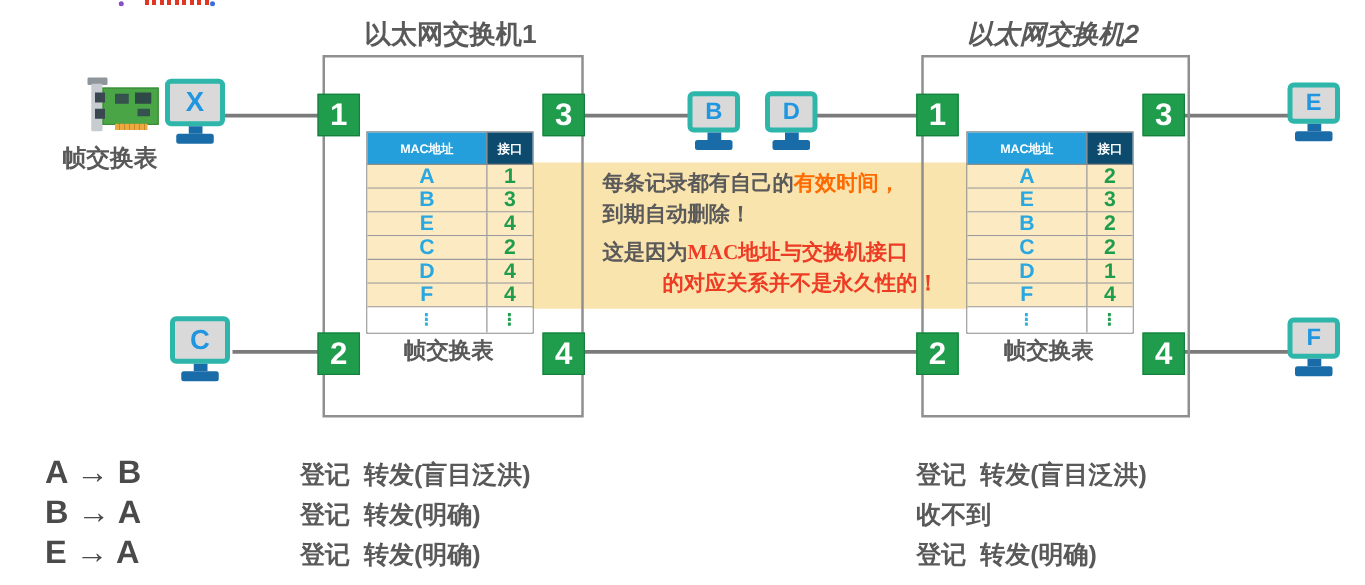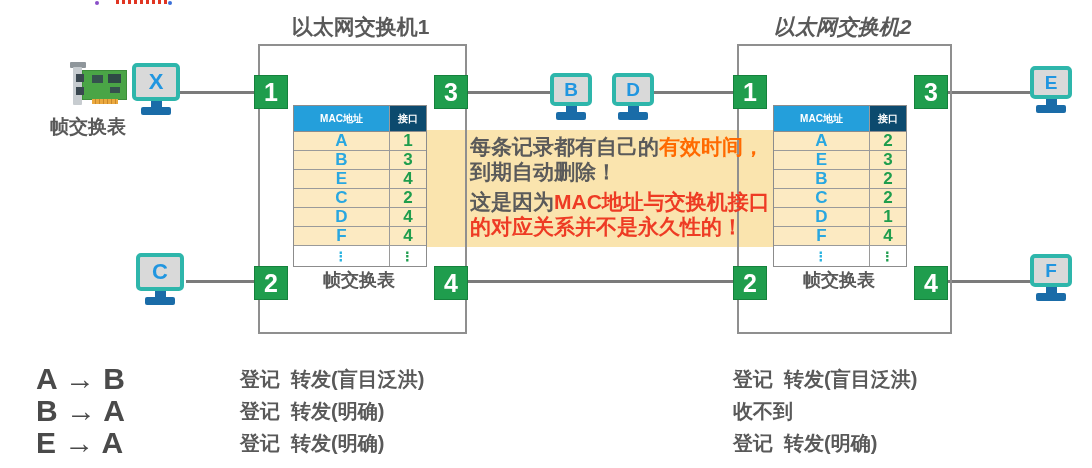--- a/index.html
+++ b/index.html
@@ -8,21 +8,21 @@
   .abs{position:absolute;}
   
   .squiggle{left:116px;top:0;width:52px;height:4px;
     background:repeating-linear-gradient(90deg,#e03522 0 3px,rgba(0,0,0,0) 3px 6px);}
   .speck{width:4px;height:4px;border-radius:2px;}
   
   .swbox{border:2px solid #8f8f8f;background:transparent;z-index:2;}
   .swtitle{font-size:21px;font-weight:bold;color:#595959;text-align:center;z-index:4;}
   
   .band{left:425px;top:130px;width:350px;height:117px;background:#fae4ae;z-index:1;}
-  .noteline{left:470px;z-index:4;font-size:21px;font-weight:bold;line-height:23px;white-space:pre;}
+  .noteline{left:482px;z-index:4;font-size:17px;font-weight:bold;line-height:23px;white-space:pre;}
   .ngray{color:#5a5a5a;} .norange{color:#ff6a00;} .nred{color:#ee3b24;}
   
   .wire{height:3px;background:#7b7b7b;z-index:1;}
   
   .port{width:34px;height:34px;background:#1f9d4d;border:1px solid #15813c;
     color:#fff;font-size:25px;font-weight:bold;display:flex;align-items:center;
     justify-content:center;z-index:5;box-sizing:border-box;}
   
   .mt{width:132px;z-index:3;border:1px solid #8c8c8c;box-sizing:content-box;}
   .trow{display:flex;width:132px;}
@@ -53,21 +53,21 @@
   .nic-board{left:26px;top:12px;width:43px;height:28px;background:#4aa546;border:1px solid #3c8c39;}
   .nic-port1{left:20px;top:16px;width:8px;height:8px;background:#3a4750;}
   .nic-port2{left:20px;top:29px;width:8px;height:8px;background:#3a4750;}
   .nic-chip1{left:36px;top:17px;width:11px;height:8px;background:#35524e;}
   .nic-chip2{left:52px;top:16px;width:13px;height:9px;background:#2f4a46;}
   .nic-chip3{left:54px;top:29px;width:10px;height:6px;background:#35524e;}
   .nic-gold{left:36px;top:41px;width:26px;height:5px;
     background:repeating-linear-gradient(90deg,#eba93f 0 3px,#c9882a 3px 4px);}
   .niclabel{left:50px;top:114px;width:84px;font-size:19px;font-weight:bold;color:#595959;z-index:3;}
   
-  .evt{font-size:30px;font-weight:bold;color:#4a4a4a;white-space:pre;z-index:3;}
+  .evt{font-size:26px;font-weight:bold;color:#4a4a4a;white-space:pre;z-index:3;}
   .action{font-size:20px;font-weight:bold;color:#595959;white-space:pre;z-index:3;}
 </style>
 </head>
 <body>
 
 <div class="abs speck" style="left:95px;top:1px;background:#8a4fc8;"></div>
 <div class="abs squiggle"></div>
 <div class="abs speck" style="left:168px;top:1px;background:#3a6fd8;"></div>
 
 <div class="abs band"></div>
@@ -207,22 +207,22 @@
   <div class="base"></div>
 </div>
 <div class="abs host" style="left:1030px;top:254px;">
   <div class="monitor m-sm">F</div>
   <div class="neck"></div>
   <div class="base"></div>
 </div>
 
 <div class="abs noteline" style="top:135px;"><span class="ngray">每条记录都有自己的</span><span class="norange">有效时间，</span></div>
 <div class="abs noteline" style="top:160px;"><span class="ngray">到期自动删除！</span></div>
-<div class="abs noteline" style="top:190px;"><span class="ngray">这是因为</span><span class="nred">MAC地址与交换机接口</span></div>
-<div class="abs noteline" style="top:215px;"><span class="nred">的对应关系并不是永久性的！</span></div>
+<div class="abs noteline" style="top:190px;font-family:Liberation Serif, serif;"><span class="ngray">这是因为</span><span class="nred">MAC地址与交换机接口</span></div>
+<div class="abs noteline" style="top:215px;margin-left:48px;"><span class="nred">的对应关系并不是永久性的！</span></div>
 
 <div class="abs evt" style="left:36px;top:362px;">A → B</div>
 <div class="abs evt" style="left:36px;top:394px;">B → A</div>
 <div class="abs evt" style="left:36px;top:426px;">E → A</div>
 
 <div class="abs action" style="left:240px;top:366px;">登记  转发(盲目泛洪)</div>
 <div class="abs action" style="left:240px;top:398px;">登记  转发(明确)</div>
 <div class="abs action" style="left:240px;top:430px;">登记  转发(明确)</div>
 
 <div class="abs action" style="left:733px;top:366px;">登记  转发(盲目泛洪)</div>

